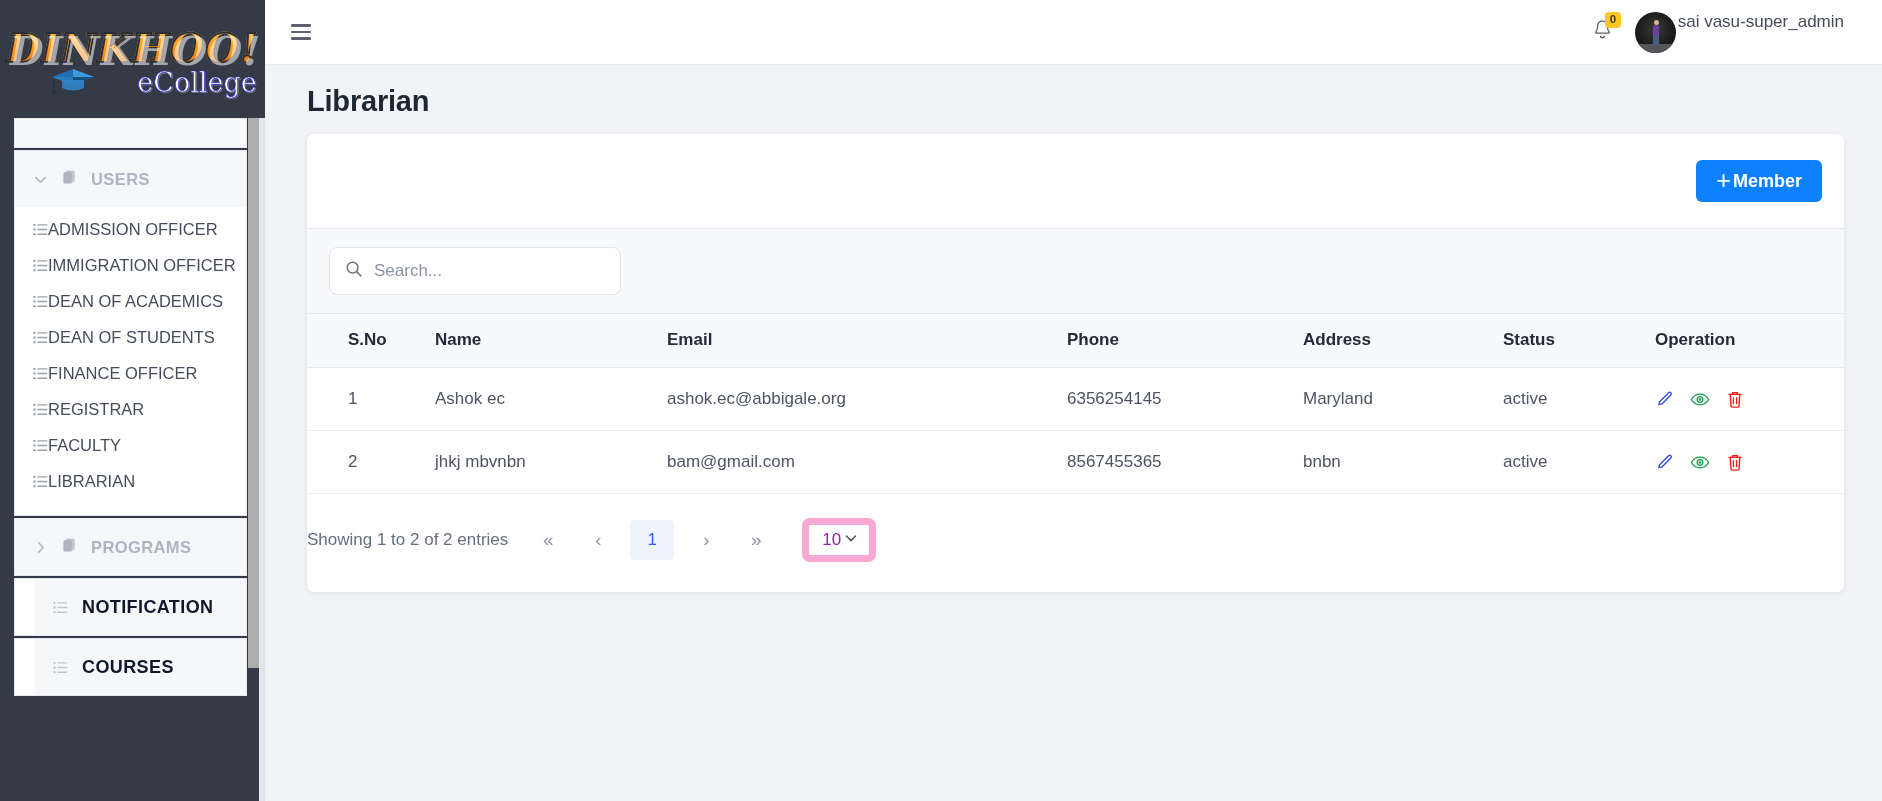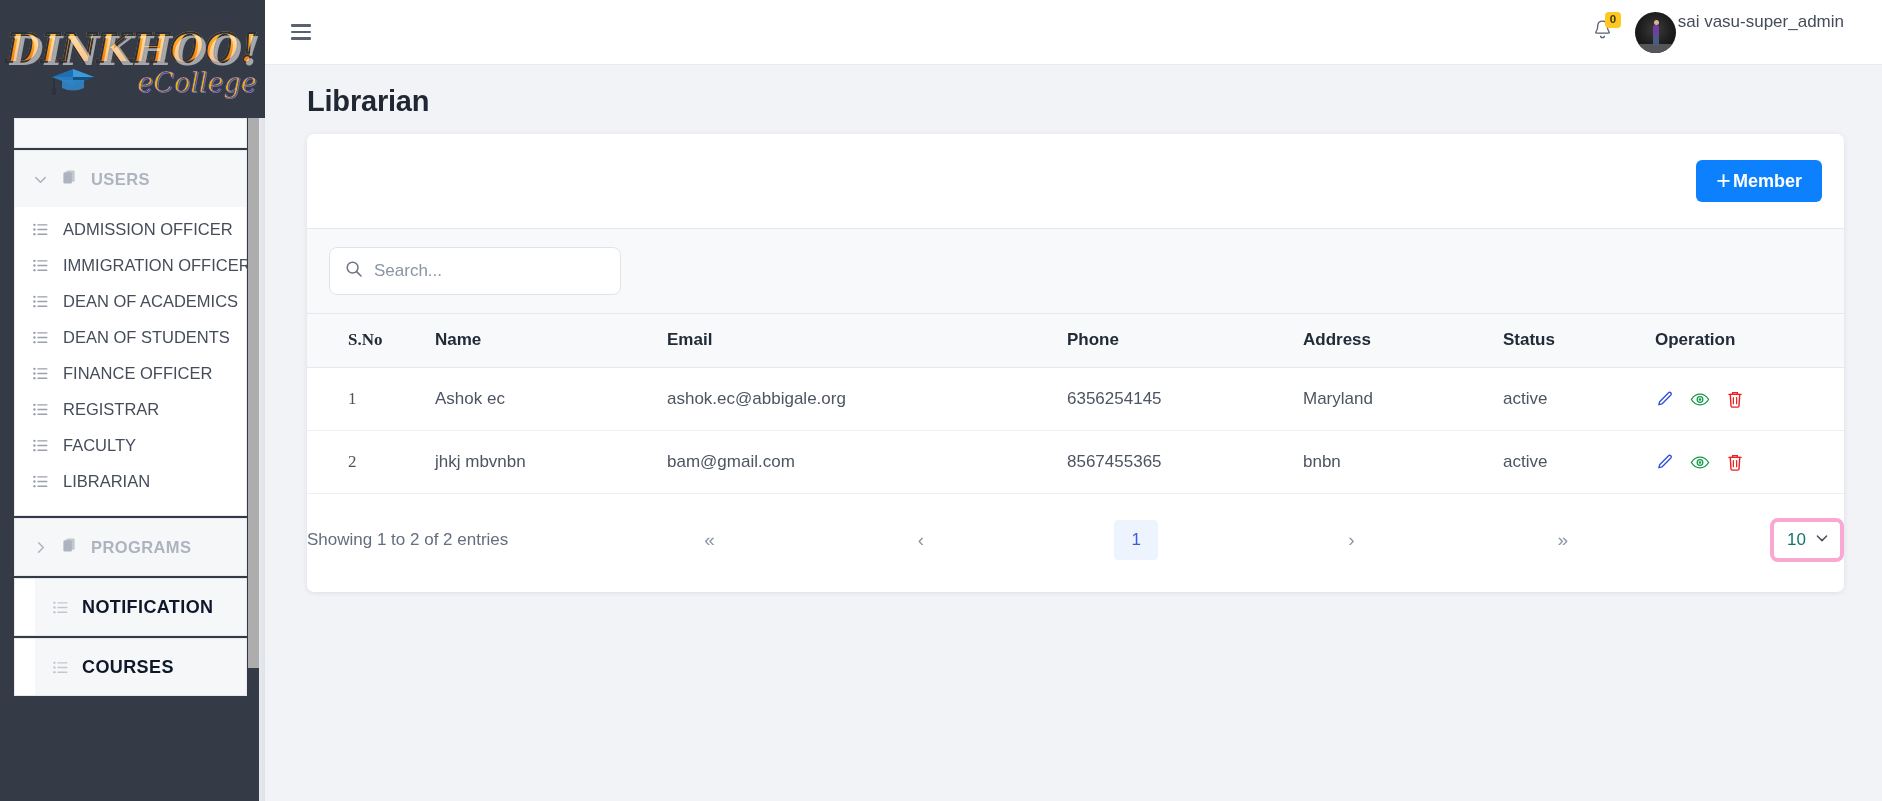--- a/index.html
+++ b/index.html
@@ -43,22 +43,21 @@
     margin-top: 6px;
   }
   .logo-sub {
     display: flex; align-items: flex-end; gap: 2px;
     margin-top: -2px; margin-left: 42px;
   }
   .cap-icon { width: 46px; height: 30px; display: block; }
   .logo-ecollege {
     font-family: "DejaVu Serif", serif;
     font-size: 27px;
-    font-style: italic;
-    color: #eab308;
+    color: #ffffff;
     -webkit-text-stroke: .7px #3533c4;
     line-height: 1;
     text-shadow: 1px 1px 0 rgba(255,255,255,.35);
     margin-left: 39px;
   }
 
   .side-scroll {
     height: 683px;
     overflow: hidden;
     position: relative;
@@ -77,21 +76,21 @@
     background: #f6f7f9;
     color: #aeb4bf;
     font-size: 16.5px;
     font-weight: bold;
     letter-spacing: .4px;
     cursor: pointer;
   }
   .side-group-head .chev { color: #aeb4bf; display:flex; align-items:center;}
   .side-items { background: #ffffff; padding: 4px 0 16px 0; }
   .side-item {
-    display: flex; align-items: center; gap: 15px;
+    display: flex; align-items: center; gap: 0;
     height: 36px;
     padding: 0 18px;
     color: #454d5a;
     font-size: 16.5px;
     cursor: pointer;
     white-space: nowrap;
   }
   .list-icon { display: flex; align-items: center; color: #9aa1ad; }
   .side-simple {
     display: flex; align-items: center; gap: 14px;
@@ -199,59 +198,59 @@
 
   table { width: 100%; border-collapse: collapse; }
   thead th {
     text-align: left;
     font-size: 17px; font-weight: bold; color: #222b38;
     padding: 16px 10px 17px 0;
     background: #f8f9fb;
     border-bottom: 1px solid #e4e8ef;
     white-space: nowrap;
   }
-  thead th:first-child, tbody td:first-child { padding-left: 41px; font-family: Liberation Serif, serif; }
+  thead th:first-child, tbody td:first-child { padding-left: 41px; }
   tbody td {
     font-size: 17px; color: #4d5562;
     padding: 21px 10px 21px 0;
     border-bottom: 1px solid #edeff3;
     white-space: nowrap;
   }
   .col-sno   { width: 128px; }
   .col-name  { width: 232px; }
   .col-email { width: 400px; }
   .col-phone { width: 236px; }
   .col-addr  { width: 200px; }
   .col-status{ width: 152px; }
   .ops { display: flex; align-items: center; gap: 16px; }
   .op-btn { cursor: pointer; display: flex; align-items: center; background: none; border: none; padding: 0; }
 
   .pagination-row {
-    display: flex; align-items: center; justify-content: space-between;
+    display: flex; align-items: center; justify-content: flex-start;
     gap: 14px; padding: 24px 0 30px;
   }
   .entries-text { font-size: 17px; color: #646e7e; margin-right: 8px; }
   .pg-btn {
     min-width: 36px; height: 38px;
     display: inline-flex; align-items: center; justify-content: center;
     font-size: 19px; color: #8c95a4;
     background: none; border: none; cursor: pointer;
     border-radius: 4px;
     font-family: "Liberation Sans", sans-serif;
   }
   .pg-btn.num { color: #3b5bdb; font-size: 17px; }
   .pg-btn.active { background: #eef4fe; color: #3b5bdb; width: 44px; height: 40px; }
   .page-size {
     margin-left: 14px;
     width: 74px; height: 44px;
-    border: 4px solid #f9a8d4; border-radius: 8px;
+    border: 7px solid #f9a8d4; border-radius: 8px;
     background: #fff;
     display: flex; align-items: center; justify-content: space-between;
     padding: 0 10px 0 13px;
-    font-size: 17px; color: #0f766e; cursor: pointer;
+    font-size: 17px; color: #a21caf; cursor: pointer;
   }
 </style>
 </head>
 <body>
 
 <div class="app">
 
   <aside class="sidebar">
 
     <div class="logo-wrap">

